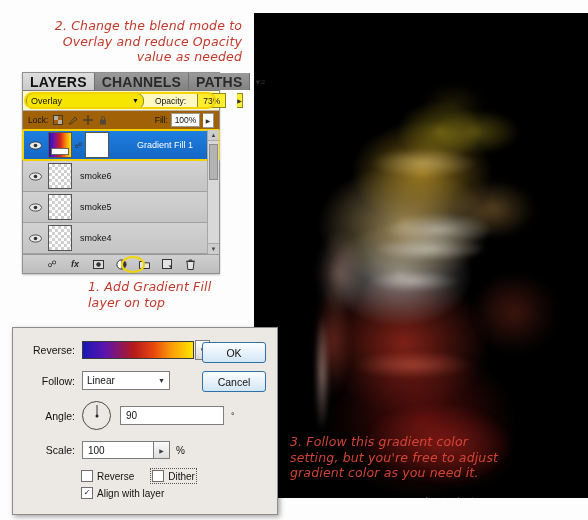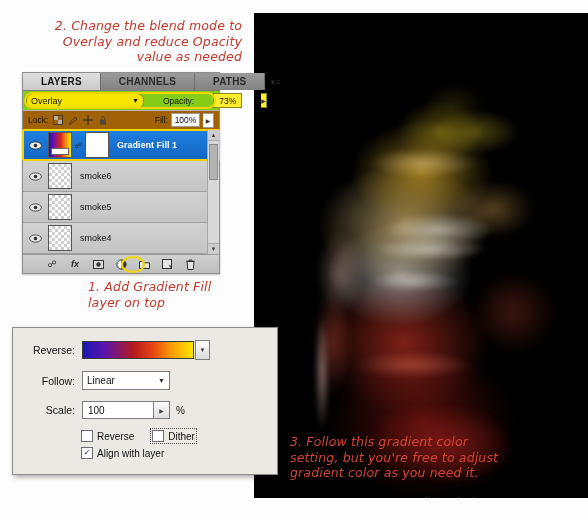--- a/index.html
+++ b/index.html
@@ -74,39 +74,39 @@
     box-shadow:0 1px 2px rgba(0,0,0,.25);
     font-size:9.5px;color:#1d1d1d;
   }
   .ps-tabs{
     display:flex;align-items:stretch;height:17px;
     background:linear-gradient(#9e9e9e,#868686);
     border-bottom:1px solid #7b7b7b;
     position:relative;
   }
   .ps-tab{
-    display:flex;align-items:center;padding:0 18px;
-    font-size:10px;font-weight:bold;color:#2a2a2a;
+    display:flex;align-items:center;padding:0 7px;
+    font-size:14px;font-weight:bold;color:#2a2a2a;
     border-right:1px solid #6f6f6f;
     background:linear-gradient(#9a9a9a,#828282);
     letter-spacing:.2px;
   }
   .ps-tab.active{
     background:linear-gradient(#dedede,#cacaca);
     color:#111;
   }
   .ps-menu-btn{
     margin-left:auto;display:flex;align-items:center;
     padding:0 5px;font-size:9px;color:#2b2b2b;
   }
 
   .row-blend{
     display:flex;align-items:center;height:19px;
-    padding:0 3px;gap:19px;
-    background:#84cc16;
+    padding:0 3px;gap:11px;
+    background:#fef9c3;
     border-bottom:1px solid #b4b4b4;
     position:relative;
   }
   .blend-select{
     position:relative;flex:0 0 108px;height:14px;
     background:#f6e500;border:1px solid #8a8a20;border-radius:7px;
     display:flex;align-items:center;padding:0 4px;
     font-size:9px;color:#111;
   }
   .blend-select .caret{margin-left:auto;font-size:7px;}
@@ -168,21 +168,21 @@
     background:linear-gradient(to right,#1a17b5 0%,#6e12a8 22%,#d8241b 52%,#f58a10 76%,#ffe800 100%);
     position:relative;
   }
   .thumb.grad::after{
     content:"";position:absolute;left:2px;right:2px;bottom:2px;height:5px;
     background:#fff;border:1px solid #666;
   }
   .link-ico{width:7px;height:14px;display:flex;align-items:center;justify-content:center;font-size:8px;color:#333;}
   .mask-thumb{width:22px;height:24px;border:1px solid #555;background:#fff;}
   .layer-name{font-size:9px;color:#111;padding-left:5px;}
-  .layer-row.selected .layer-name{color:#fff;font-weight:bold;}
+  .layer-row.selected .layer-name{color:#fff;font-weight:normal;margin-left:20px;}
   .sel-outline{
     position:absolute;left:-1px;top:-1px;right:-1px;bottom:-1px;
     border:2px solid #f2d500;pointer-events:none;box-sizing:border-box;border-radius:2px;
   }
 
   .scrollbar{
     position:absolute;right:0;top:0;width:11px;bottom:0;
     background:#d8d8d8;border-left:1px solid #a6a6a6;
   }
   .sb-arrow{height:10px;display:flex;align-items:center;justify-content:center;font-size:6px;color:#444;background:#cdcdcd;border-bottom:1px solid #aaa;}
@@ -477,20 +477,31 @@
     </div>
 
     <div class="dlg-row">
       <span class="dlg-label">Follow:</span>
       <div class="style-select">
         <span>Linear</span>
         <span class="caret">▼</span>
       </div>
     </div>
 
+    <div class="dlg-row">
+      <span class="dlg-label">Angle:</span>
+      <div class="angle-dial">
+        <div class="needle"></div>
+        <div class="dot"></div>
+      </div>
+      <div class="angle-input">
+        <span>90</span>
+      </div>
+      <span class="deg">°</span>
+    </div>
 
     <div class="dlg-row">
       <span class="dlg-label">Scale:</span>
       <div class="scale-input">
         <span>100</span>
       </div>
       <div class="scale-spin">▶</div>
       <span class="pct">%</span>
     </div>
 
@@ -505,15 +516,23 @@
       </label>
     </div>
 
     <div class="cb-row">
       <label class="cb">
         <span class="cb-box">✓</span>
         <span>Align with layer</span>
       </label>
     </div>
 
+    <div class="dlg-btns">
+      <div class="dlg-btn">
+        <span>OK</span>
+      </div>
+      <div class="dlg-btn">
+        <span>Cancel</span>
+      </div>
+    </div>
   </div>
 
 </div>
 
 </body></html>

